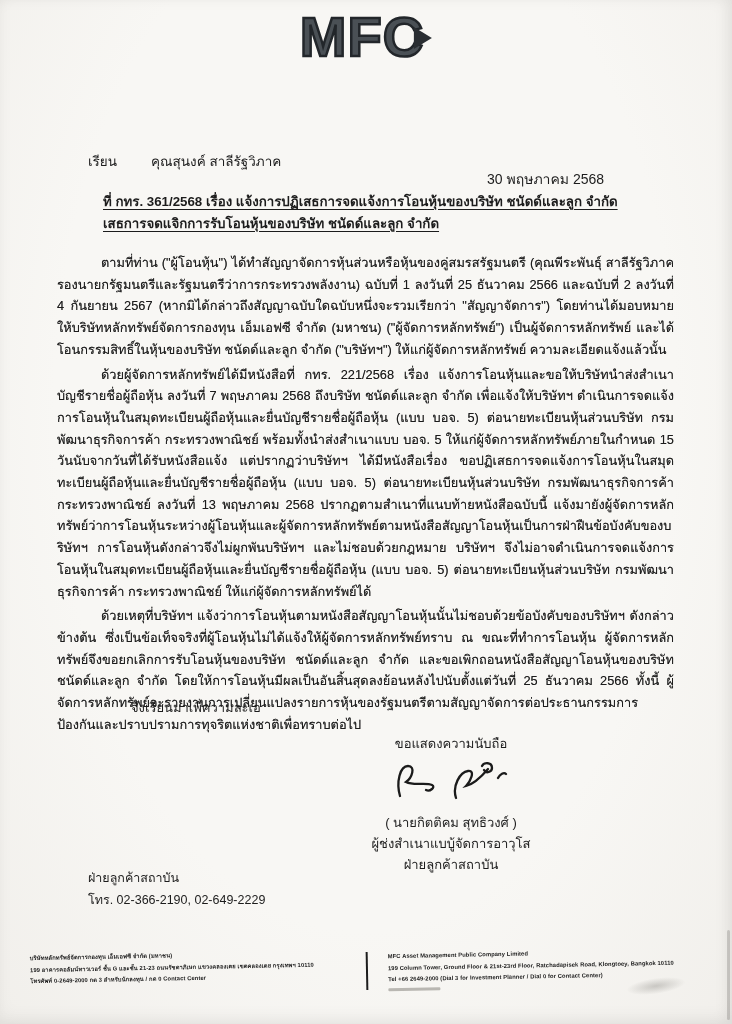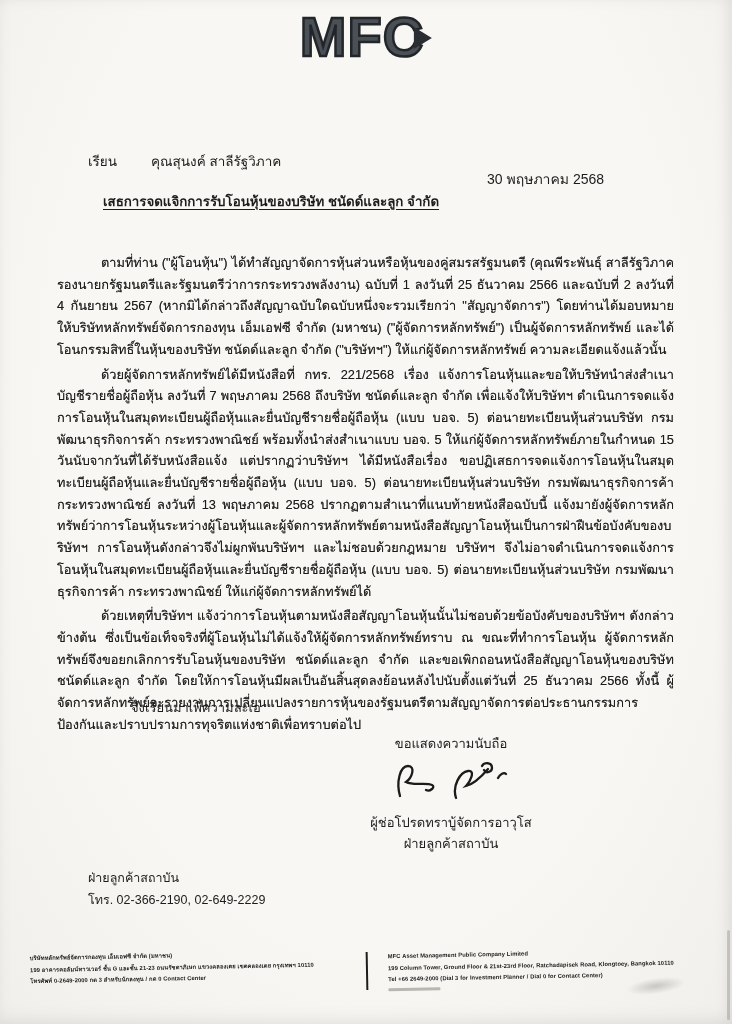--- a/index.html
+++ b/index.html
@@ -75,40 +75,42 @@
   </div>
 
   <div class="date">30 พฤษภาคม 2568</div>
 
   <div class="salutation">
     <span>เรียน</span>
     <span>คุณสุนงค์ สาลีรัฐวิภาค</span>
   </div>
 
   <div class="subject">
+    <div>ที่ กทร. 361/2568 เรื่อง แจ้งการปฏิเสธการจดแจ้งการโอนหุ้นของบริษัท ชนัดด์และลูก จำกัด</div>
     <div>เสธการจดแจิกการรับโอนหุ้นของบริษัท ชนัดด์และลูก จำกัด</div>
   </div>
 
   <div class="body-text">
     <p>ตามที่ท่าน ("ผู้โอนหุ้น") ได้ทำสัญญาจัดการหุ้นส่วนหรือหุ้นของคู่สมรสรัฐมนตรี (คุณพีระพันธุ์ สาลีรัฐวิภาค รองนายกรัฐมนตรีและรัฐมนตรีว่าการกระทรวงพลังงาน) ฉบับที่ 1 ลงวันที่ 25 ธันวาคม 2566 และฉบับที่ 2 ลงวันที่ 4 กันยายน 2567 (หากมิได้กล่าวถึงสัญญาฉบับใดฉบับหนึ่งจะรวมเรียกว่า "สัญญาจัดการ") โดยท่านได้มอบหมายให้บริษัทหลักทรัพย์จัดการกองทุน เอ็มเอฟซี จำกัด (มหาชน) ("ผู้จัดการหลักทรัพย์") เป็นผู้จัดการหลักทรัพย์ และได้โอนกรรมสิทธิ์ในหุ้นของบริษัท ชนัดด์และลูก จำกัด ("บริษัทฯ") ให้แก่ผู้จัดการหลักทรัพย์ ความละเอียดแจ้งแล้วนั้น</p>
     <p>ด้วยผู้จัดการหลักทรัพย์ได้มีหนังสือที่ กทร. 221/2568 เรื่อง แจ้งการโอนหุ้นและขอให้บริษัทนำส่งสำเนาบัญชีรายชื่อผู้ถือหุ้น ลงวันที่ 7 พฤษภาคม 2568 ถึงบริษัท ชนัดด์และลูก จำกัด เพื่อแจ้งให้บริษัทฯ ดำเนินการจดแจ้งการโอนหุ้นในสมุดทะเบียนผู้ถือหุ้นและยื่นบัญชีรายชื่อผู้ถือหุ้น (แบบ บอจ. 5) ต่อนายทะเบียนหุ้นส่วนบริษัท กรมพัฒนาธุรกิจการค้า กระทรวงพาณิชย์ พร้อมทั้งนำส่งสำเนาแบบ บอจ. 5 ให้แก่ผู้จัดการหลักทรัพย์ภายในกำหนด 15 วันนับจากวันที่ได้รับหนังสือแจ้ง แต่ปรากฏว่าบริษัทฯ ได้มีหนังสือเรื่อง ขอปฏิเสธการจดแจ้งการโอนหุ้นในสมุดทะเบียนผู้ถือหุ้นและยื่นบัญชีรายชื่อผู้ถือหุ้น (แบบ บอจ. 5) ต่อนายทะเบียนหุ้นส่วนบริษัท กรมพัฒนาธุรกิจการค้า กระทรวงพาณิชย์ ลงวันที่ 13 พฤษภาคม 2568 ปรากฏตามสำเนาที่แนบท้ายหนังสือฉบับนี้ แจ้งมายังผู้จัดการหลักทรัพย์ว่าการโอนหุ้นระหว่างผู้โอนหุ้นและผู้จัดการหลักทรัพย์ตามหนังสือสัญญาโอนหุ้นเป็นการฝ่าฝืนข้อบังคับของบริษัทฯ การโอนหุ้นดังกล่าวจึงไม่ผูกพันบริษัทฯ และไม่ชอบด้วยกฎหมาย บริษัทฯ จึงไม่อาจดำเนินการจดแจ้งการโอนหุ้นในสมุดทะเบียนผู้ถือหุ้นและยื่นบัญชีรายชื่อผู้ถือหุ้น (แบบ บอจ. 5) ต่อนายทะเบียนหุ้นส่วนบริษัท กรมพัฒนาธุรกิจการค้า กระทรวงพาณิชย์ ให้แก่ผู้จัดการหลักทรัพย์ได้</p>
     <p>ด้วยเหตุที่บริษัทฯ แจ้งว่าการโอนหุ้นตามหนังสือสัญญาโอนหุ้นนั้นไม่ชอบด้วยข้อบังคับของบริษัทฯ ดังกล่าวข้างต้น ซึ่งเป็นข้อเท็จจริงที่ผู้โอนหุ้นไม่ได้แจ้งให้ผู้จัดการหลักทรัพย์ทราบ ณ ขณะที่ทำการโอนหุ้น ผู้จัดการหลักทรัพย์จึงขอยกเลิกการรับโอนหุ้นของบริษัท ชนัดด์และลูก จำกัด และขอเพิกถอนหนังสือสัญญาโอนหุ้นของบริษัท ชนัดด์และลูก จำกัด โดยให้การโอนหุ้นมีผลเป็นอันสิ้นสุดลงย้อนหลังไปนับตั้งแต่วันที่ 25 ธันวาคม 2566 ทั้งนี้ ผู้จัดการหลักทรัพย์จะรายงานการเปลี่ยนแปลงรายการหุ้นของรัฐมนตรีตามสัญญาจัดการต่อประธานกรรมการป้องกันและปราบปรามการทุจริตแห่งชาติเพื่อทราบต่อไป</p>
   </div>
 
   <div class="closing">จึงเรียนมาเพื่ความละเอ</div>
 
   <div class="signoff">
     <div>ขอแสดงความนับถือ</div>
     <div class="signature-wrap">
       <svg class="sig" width="130" height="54" viewBox="0 0 130 54">
         <path d="M14 40 C 10 26, 14 10, 22 10 C 30 10, 26 22, 20 26 C 28 30, 40 26, 46 29 C 50 31, 44 36, 40 34"></path>
         <path d="M70 42 C 66 30, 74 16, 82 15 C 90 14, 84 26, 80 30 C 88 28, 96 20, 102 13 M96 10 C 98 6, 106 6, 106 12 C 106 16, 100 18, 98 14 M112 22 C 114 18, 118 16, 120 18"></path>
       </svg>
     </div>
-    <div>ผู้ช่อโปรดทราบู้จัดการอาวุโส</div>
+    <div>( นายกิตติคม สุทธิวงศ์ )</div>
+    <div>ผู้ช่งสำเนาแบบู้จัดการอาวุโส</div>
     <div>ฝ่ายลูกค้าสถาบัน</div>
   </div>
 
   <div class="contact">
     <div>ฝ่ายลูกค้าสถาบัน</div>
     <div>โทร. 02-366-2190, 02-649-2229</div>
   </div>
 
   <div class="footer">
     <div class="footer-left">

